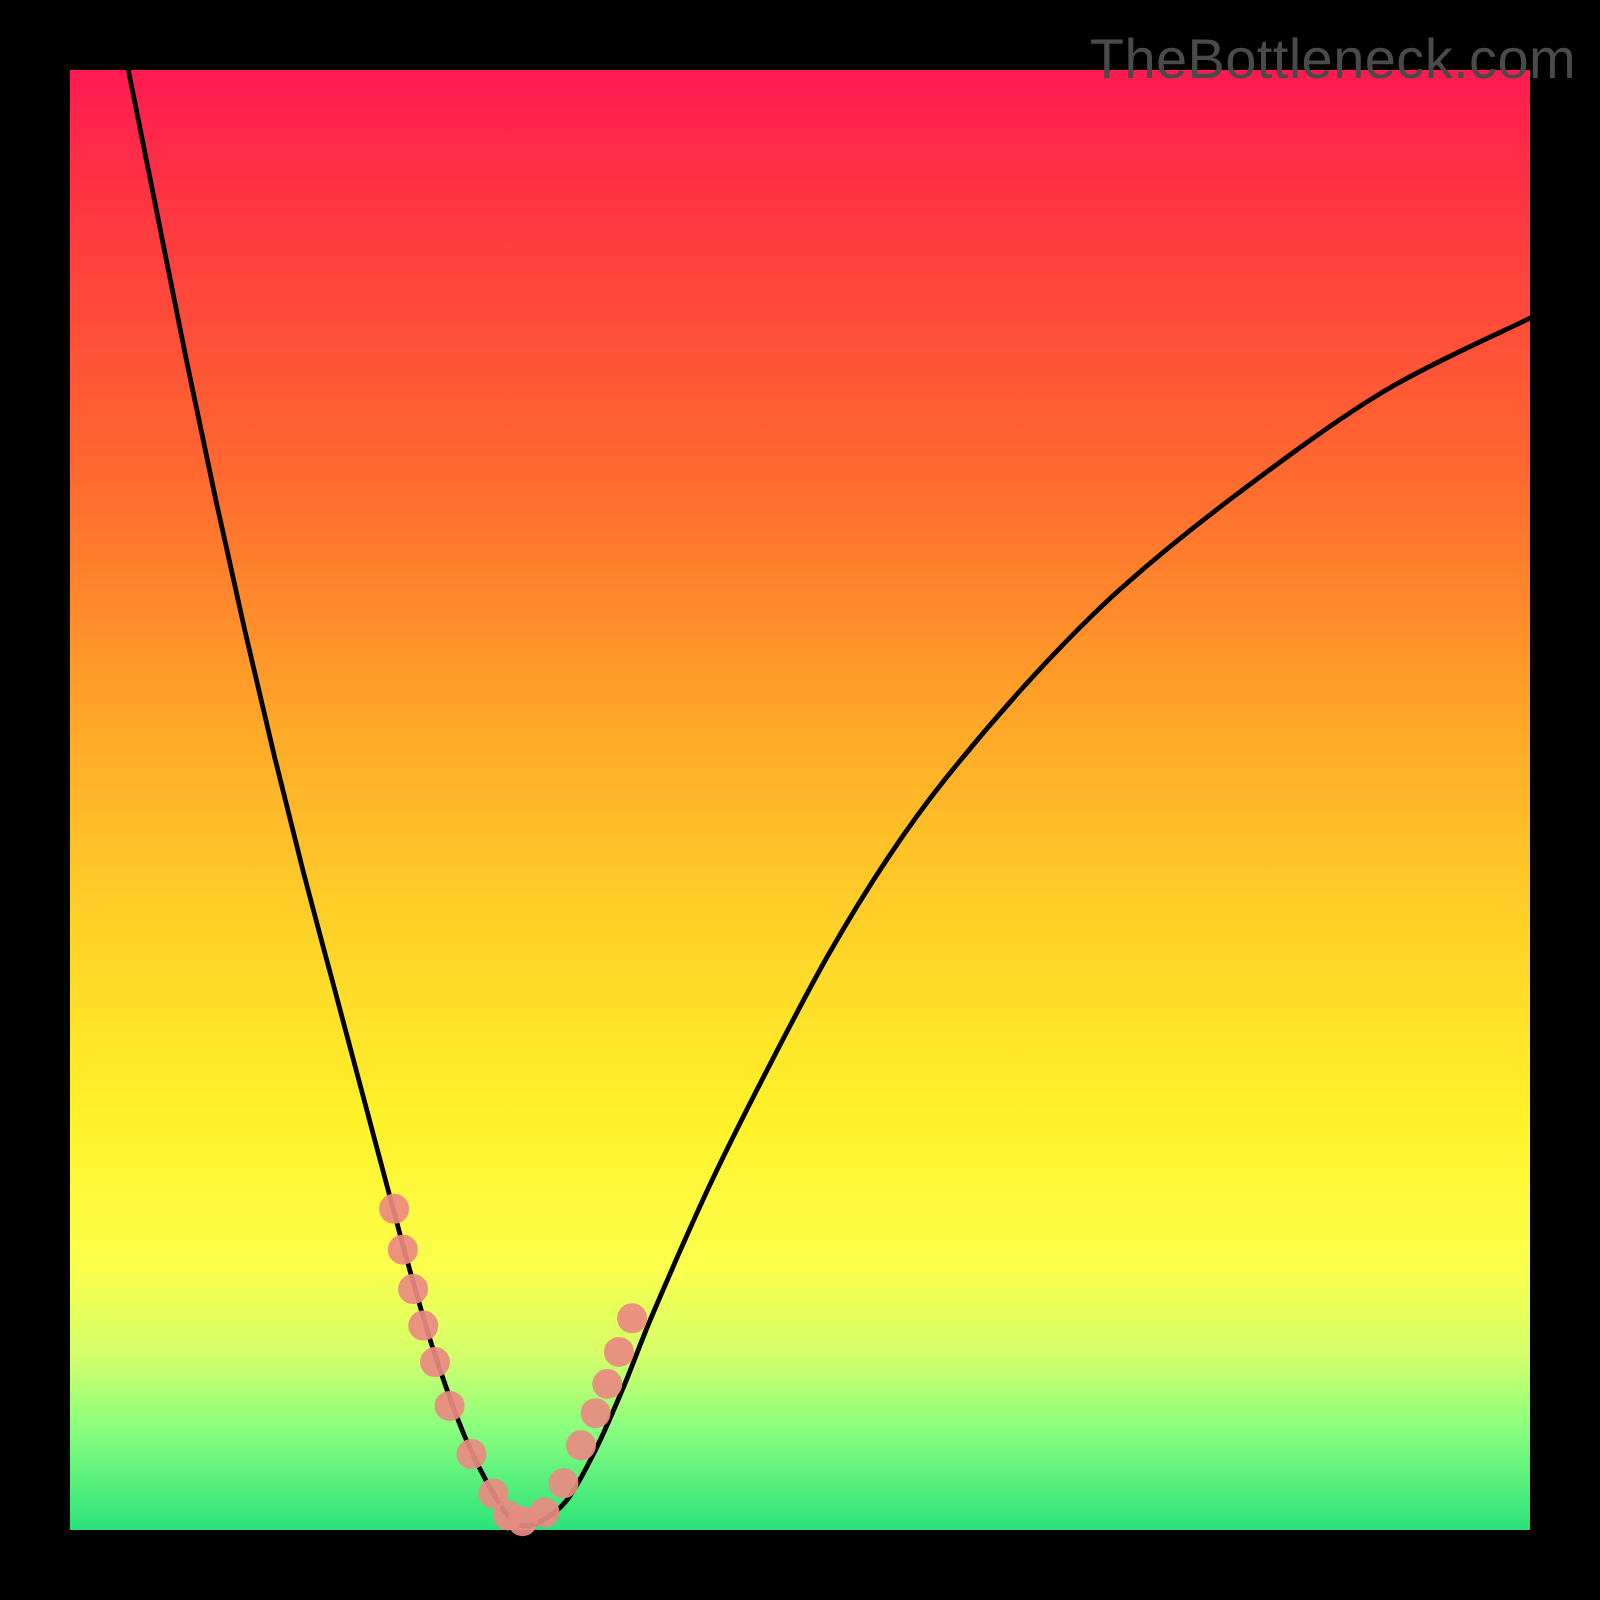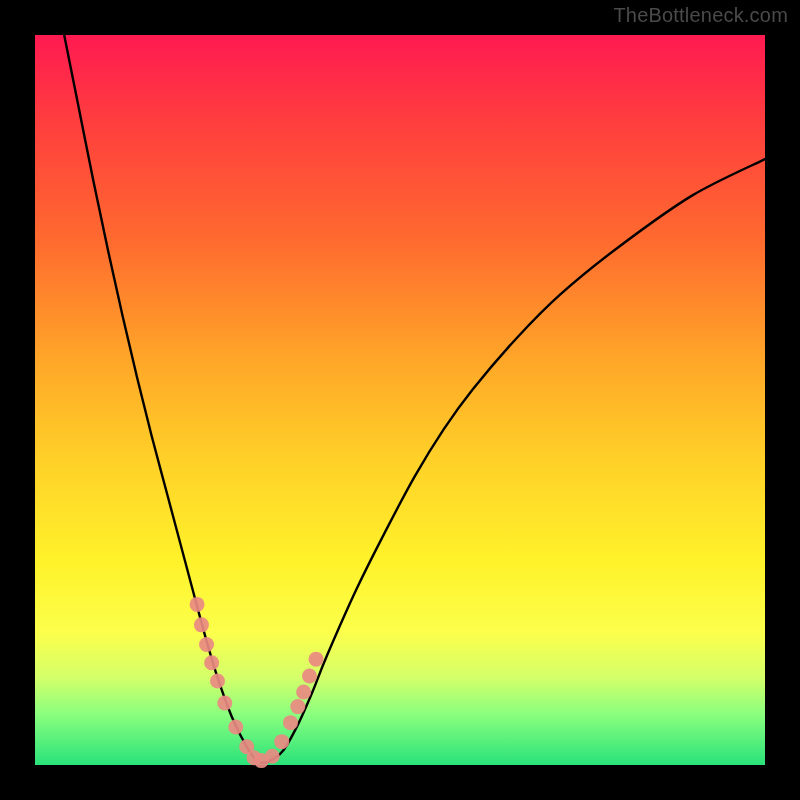--- a/index.html
+++ b/index.html
@@ -34,24 +34,24 @@
       #ffd028 58%,
       #fff22a 72%,
       #fbff4c 82%,
       #d4ff6a 88%,
       #8bff7e 93%,
       #29e27a 100%
     );
   }
   .watermark {
     position: absolute;
-    top: 4px;
+    top: 14px;
     right: 12px;
     color: #4a4a4a;
-    font-size: 20px;
+    font-size: 28px;
     letter-spacing: 0.2px;
     font-weight: 500;
   }
   svg.curve {
     position: absolute;
     top: 0;
     left: 0;
     width: 730px;
     height: 730px;
     overflow: visible;

